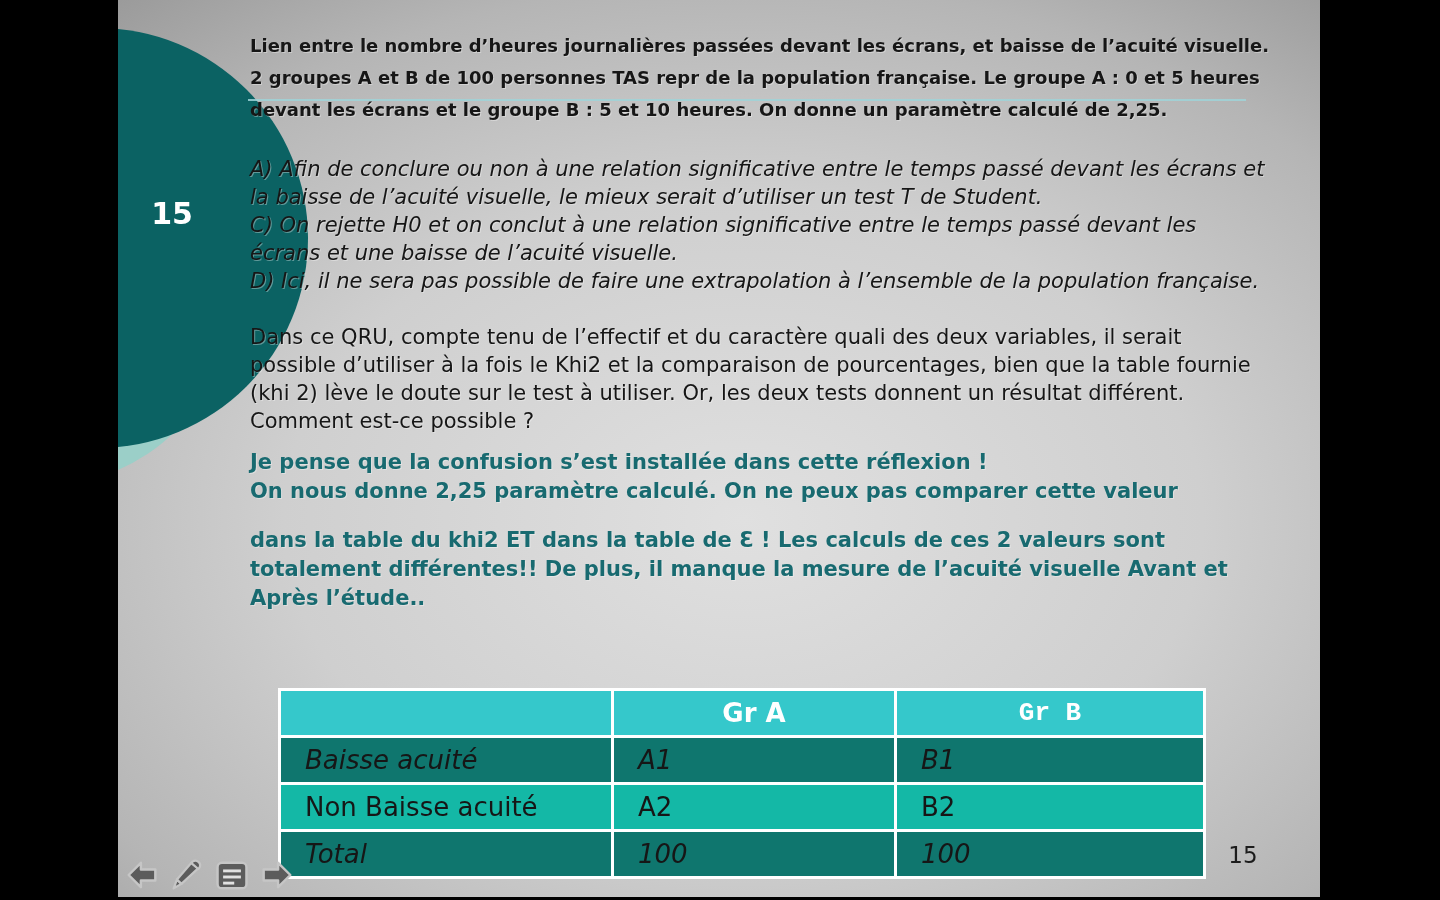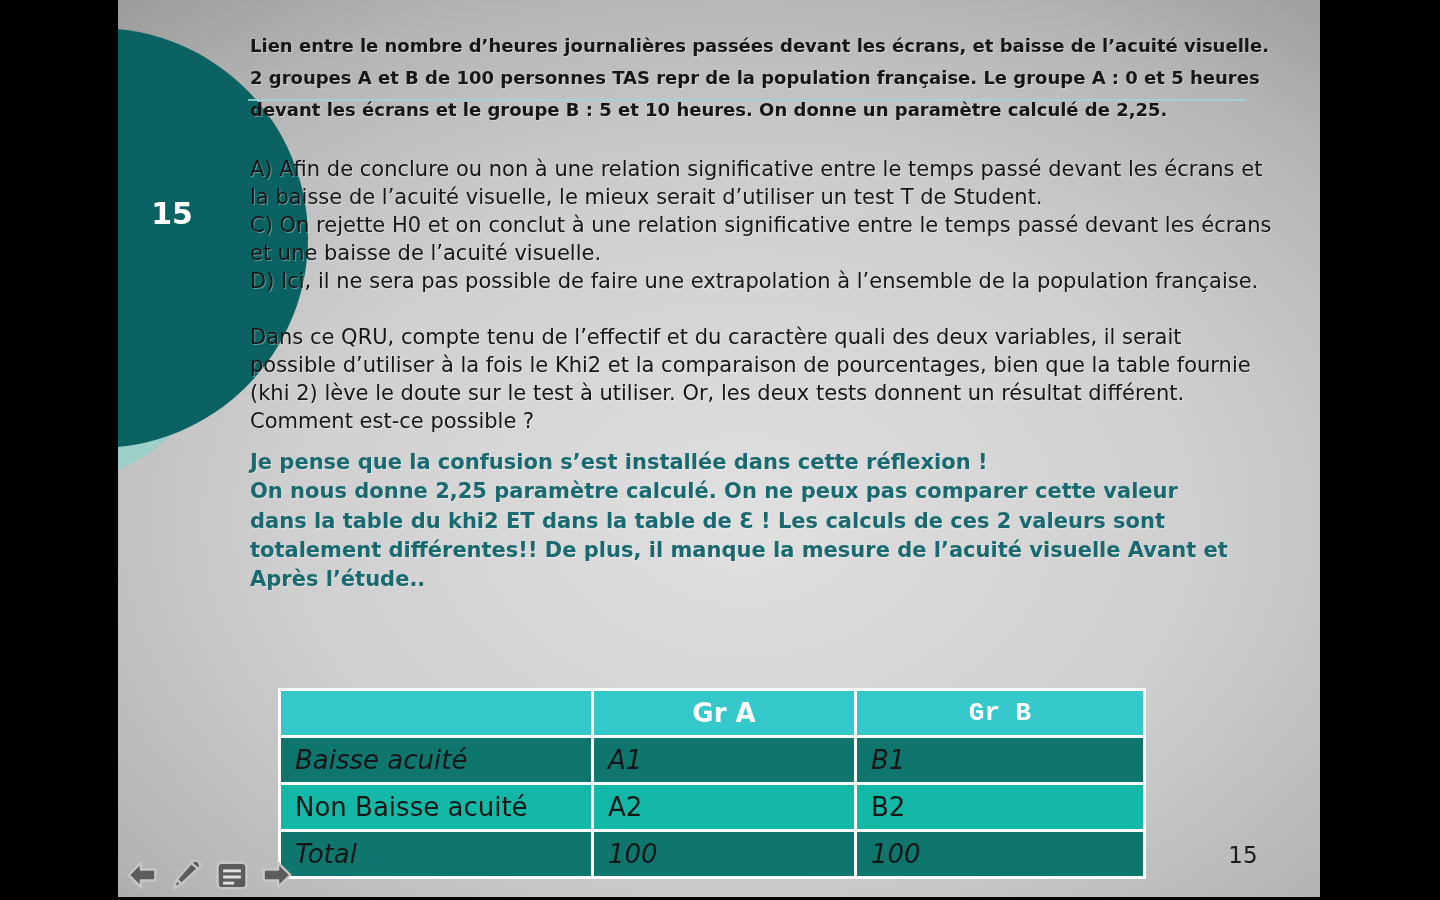--- a/index.html
+++ b/index.html
@@ -23,31 +23,31 @@
   .accent-line{
     position:absolute;left:130px;top:99px;width:998px;height:2px;
     background:#9fd3d8;opacity:.85;
   }
   .content{
     position:absolute;left:132px;top:30px;width:1022px;
     color:#161616;font-size:21px;line-height:28px;
     text-shadow:1px 1px 0 rgba(255,255,255,.35);
   }
   .title{font-weight:bold;font-size:18px;line-height:32px;margin:0 0 29px 0;}
-  .options{margin:18px 0 28px 0;}
+  .options{margin:18px 0 28px 0;font-style:italic;}
   .options p{margin:0;}
   .paragraph{margin:0 0 13px 0;}
   .commentary{color:#186a70;font-weight:bold;line-height:29px;}
   .commentary p{margin:0;}
-  .commentary .c3{margin-top:1px;}
+  .commentary .c3{margin-top:20px;}
   .qtable{
     position:absolute;left:160px;top:688px;border-collapse:separate;border-spacing:3px;
     background:#fff;font-size:26px;color:#161616;
   }
-  .qtable th,.qtable td{padding:0 14px;height:44px;font-weight:normal;}
+  .qtable th,.qtable td{padding:0 24px;height:44px;font-weight:normal;}
   .qtable th{background:#35c8cb;color:#fff;font-weight:bold;text-align:center;}
   .qtable td{text-align:left;}
   .qtable td.rowlabel{text-align:left;}
   .qtable .c0{width:282px;}
   .qtable .c1{width:232px;}
   .qtable .c2{width:258px;font-family:Liberation Mono, monospace;}
   .qtable tr.odd td{background:#0f766e;font-style:italic;}
   .qtable tr.even td{background:#14b8a6;}
   .page-number{
     position:absolute;left:1095px;top:842px;width:60px;text-align:center;

